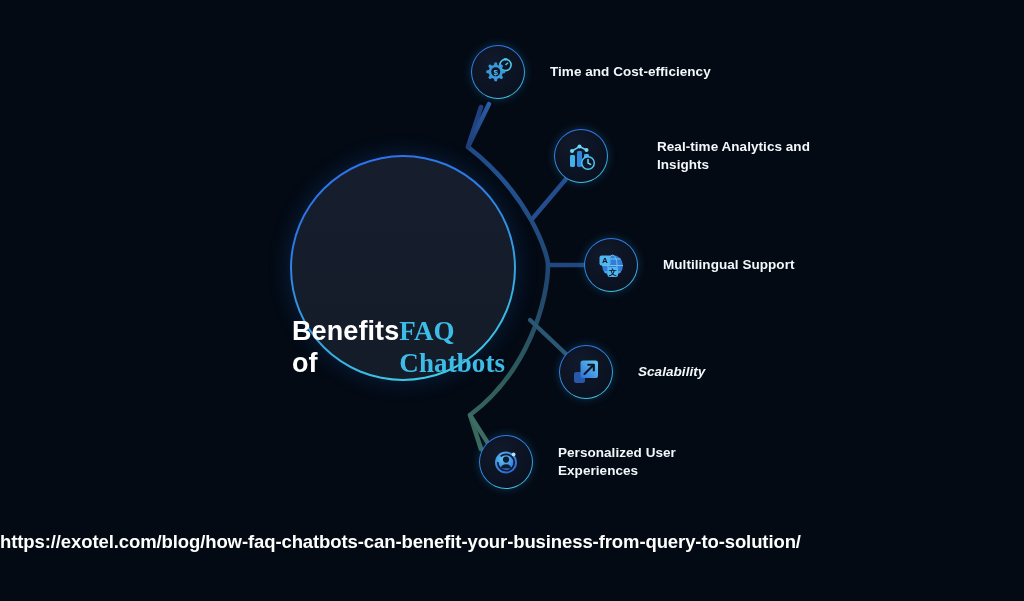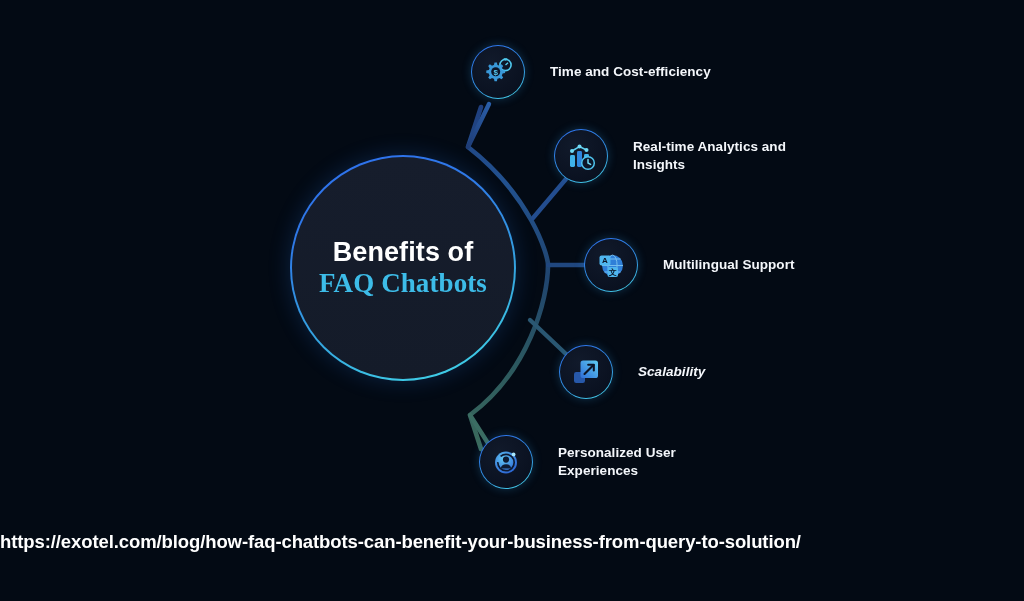--- a/index.html
+++ b/index.html
@@ -35,22 +35,22 @@
     top: 155px;
     width: 222px;
     height: 222px;
     border-radius: 50%;
     background:
       linear-gradient(#161d2c, #141b29) padding-box,
       linear-gradient(160deg, #2e6ff0 0%, #2f7ae6 30%, #35a7e0 65%, #43dbe9 100%) border-box;
     border: 2px solid transparent;
     box-shadow: 0 0 22px rgba(45,120,230,0.22);
     display: flex;
-    flex-direction: column;
-    align-items: center;
+    flex-direction: row;
+    align-items: flex-end;
     justify-content: center;
   }
   #hub .hub-line1 {
     color: #ffffff;
     font-size: 27px;
     font-weight: bold;
     line-height: 1.16;
     letter-spacing: 0.1px;
   }
   #hub .hub-line2 {
@@ -87,21 +87,21 @@
     margin-left: 25px;
     color: #f4f7fb;
     font-size: 13.5px;
     font-weight: bold;
     line-height: 1.32;
     letter-spacing: 0.05px;
     white-space: pre-line;
   }
 
   #node-0 { left: 471px; top: 45px;  }
-  #node-1 { left: 554px; top: 129px; }
+  #node-1 { left: 554px; top: 129px; gap: 24px; }
   #node-2 { left: 584px; top: 238px; }
   #node-3 { left: 559px; top: 345px; font-style: italic; }
   #node-4 { left: 479px; top: 435px; }
 
   
   #source-url {
     position: absolute;
     left: 0;
     top: 531px;
     width: 876px;

